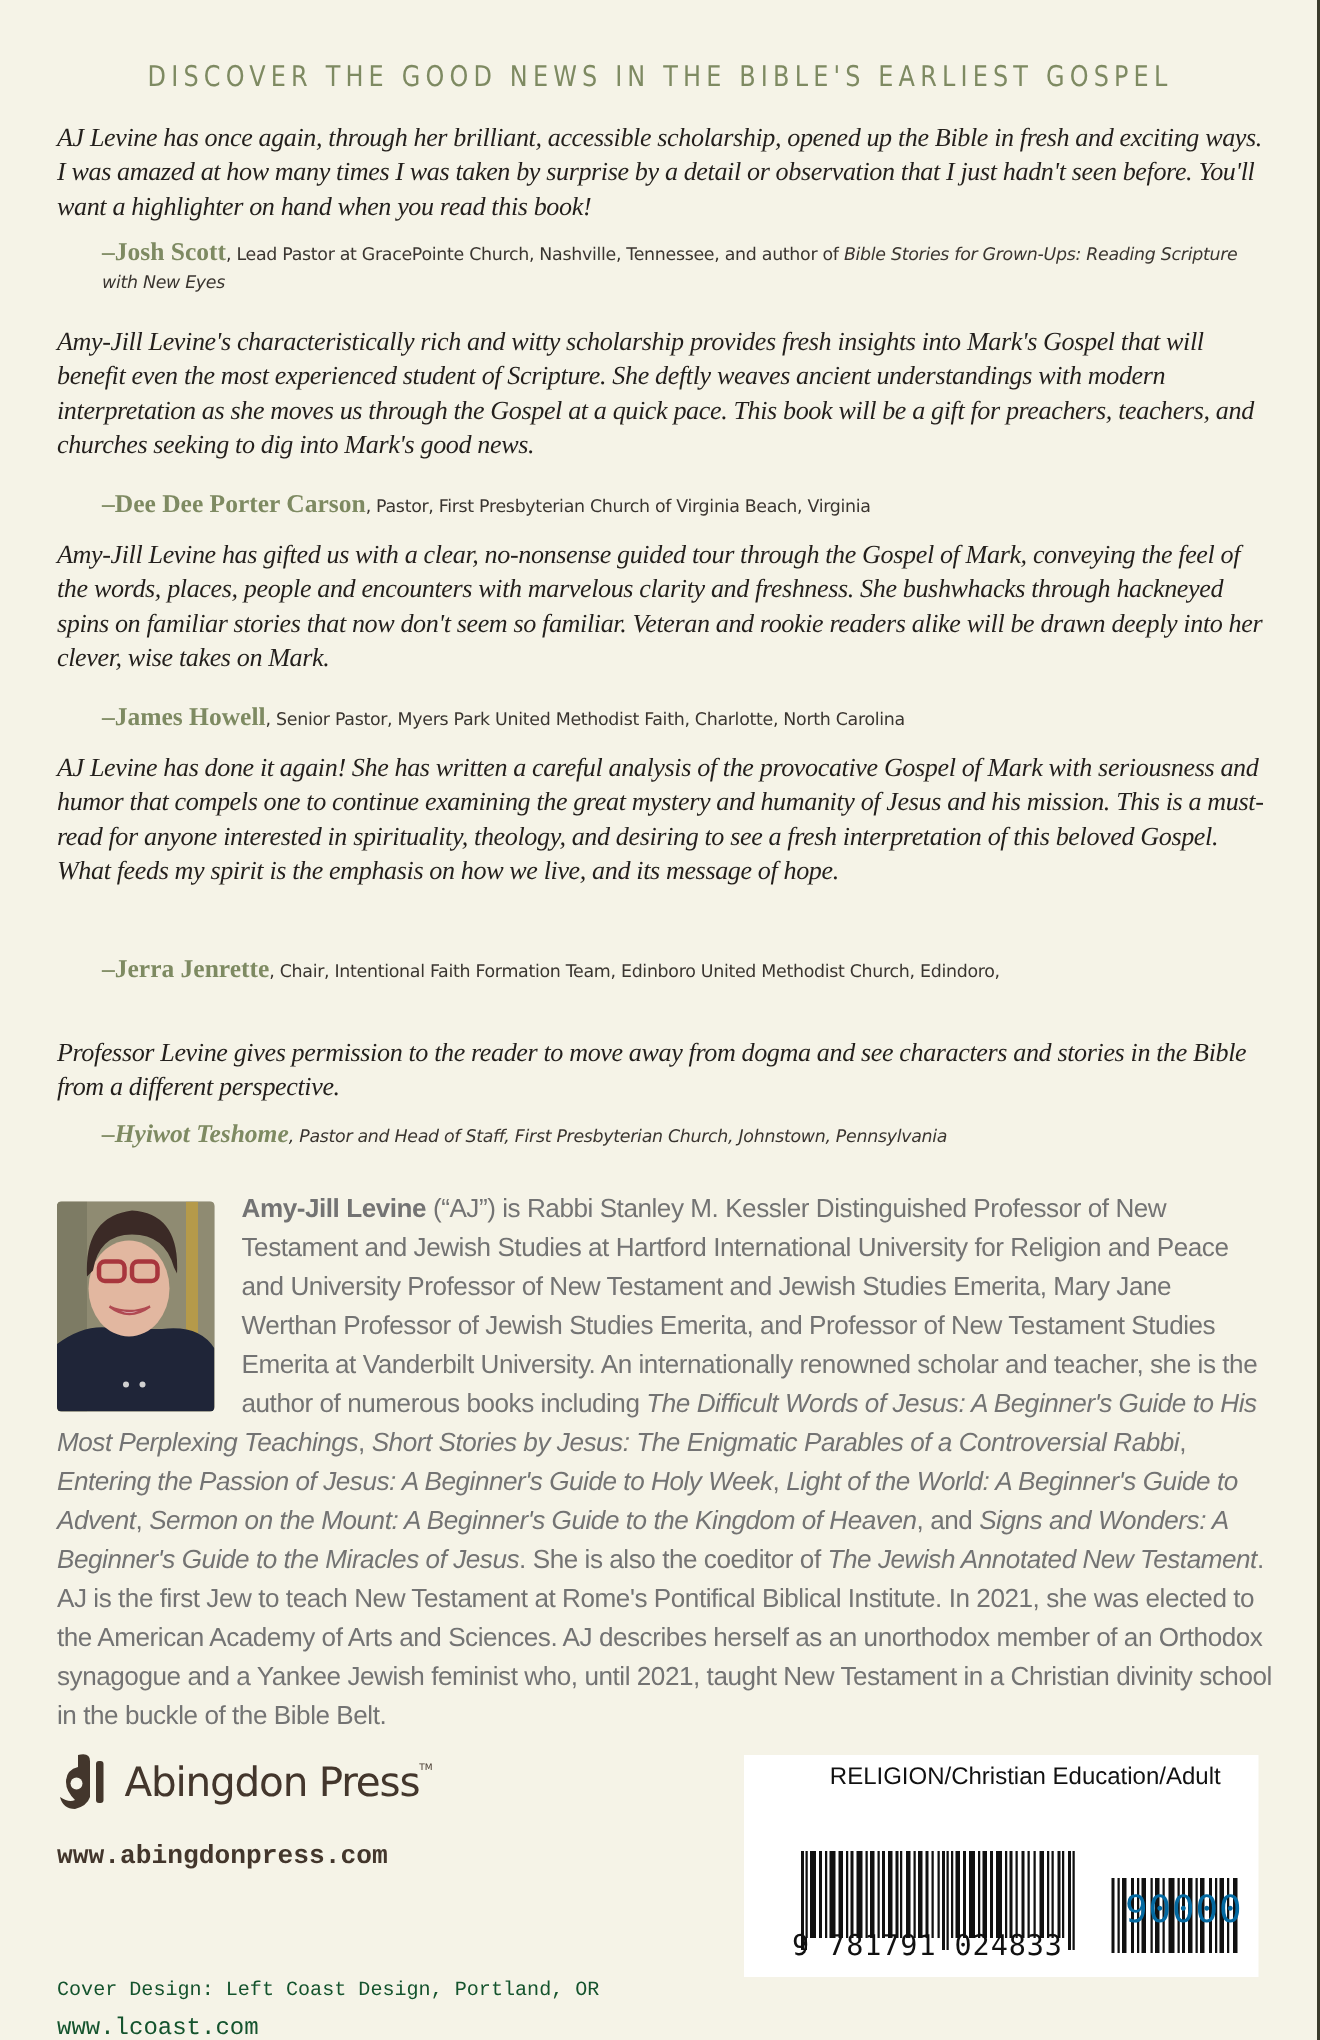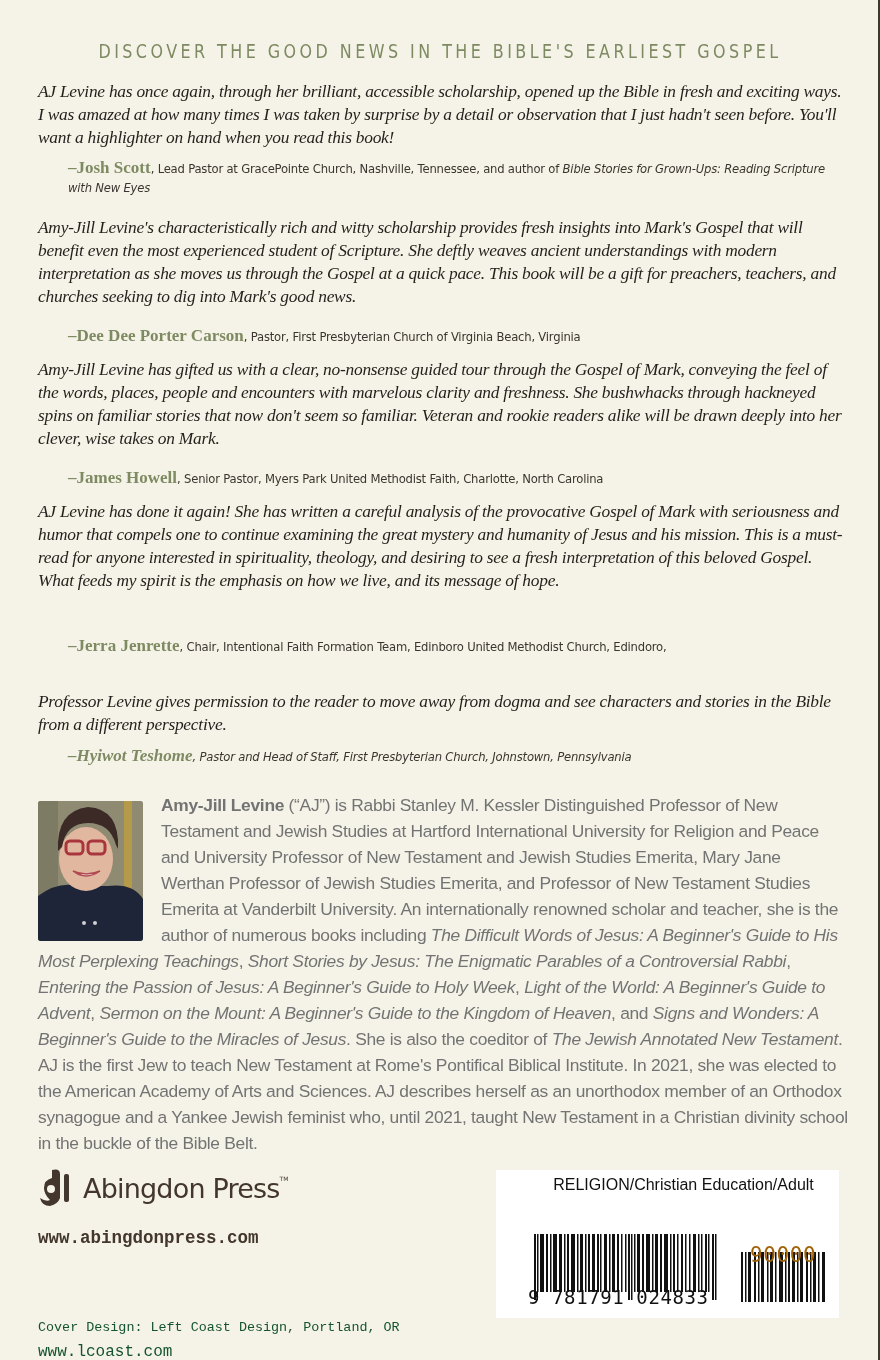--- a/index.html
+++ b/index.html
@@ -189,24 +189,24 @@
       top: 116px;
       font-family: "DejaVu Sans Mono", monospace;
       font-size: 19px;
       color: #111;
       letter-spacing: 0.6px;
       background: transparent;
     }
     .bc-addon {
       position: absolute;
       left: 254px;
-      top: 73px;
+      top: 88px;
       font-family: "DejaVu Sans Mono", monospace;
-      font-size: 21px;
-      color: #a16207;
+      font-size: 25px;
+      color: #0369a1;
       letter-spacing: 0.6px;
     }
   </style>
 </head>
 <body>
 
 <div class="edge-line"></div>
 
 <div class="headline">DISCOVER THE GOOD NEWS IN THE BIBLE'S EARLIEST GOSPEL</div>
 

